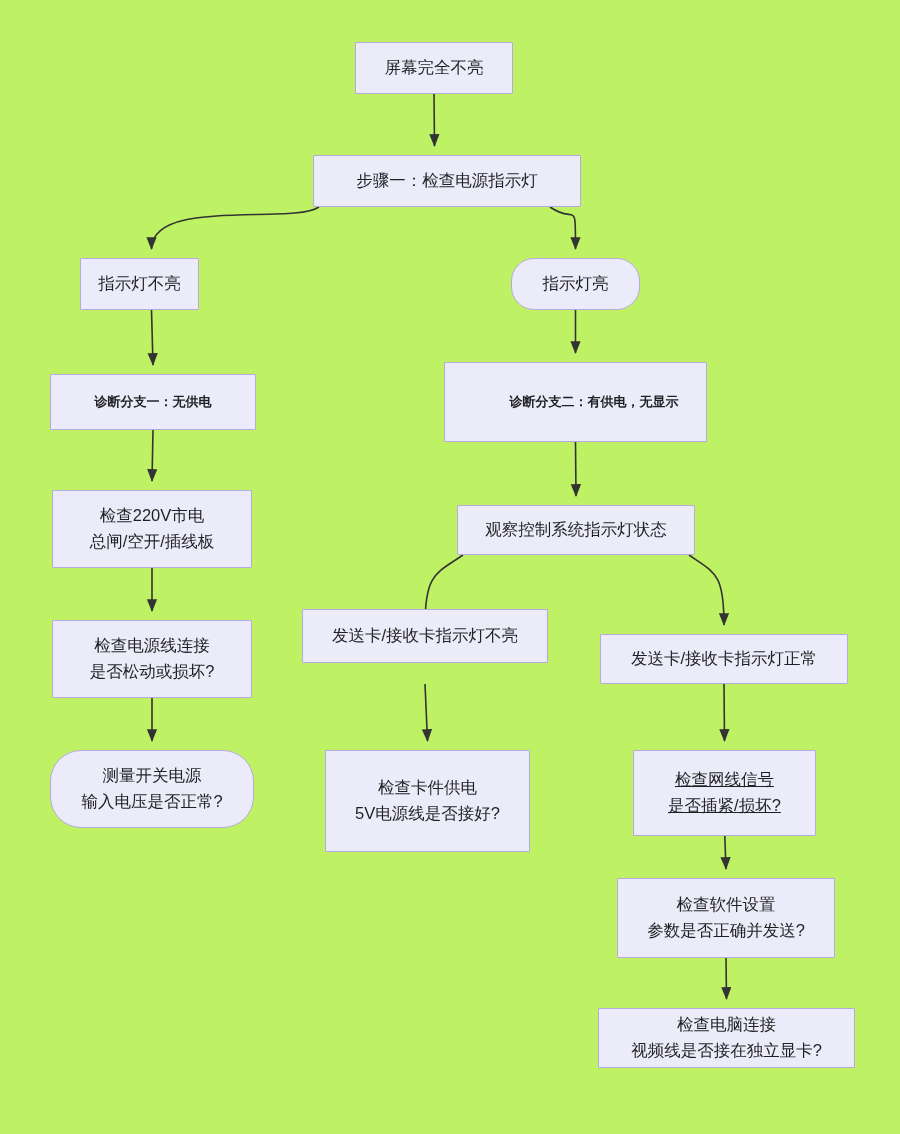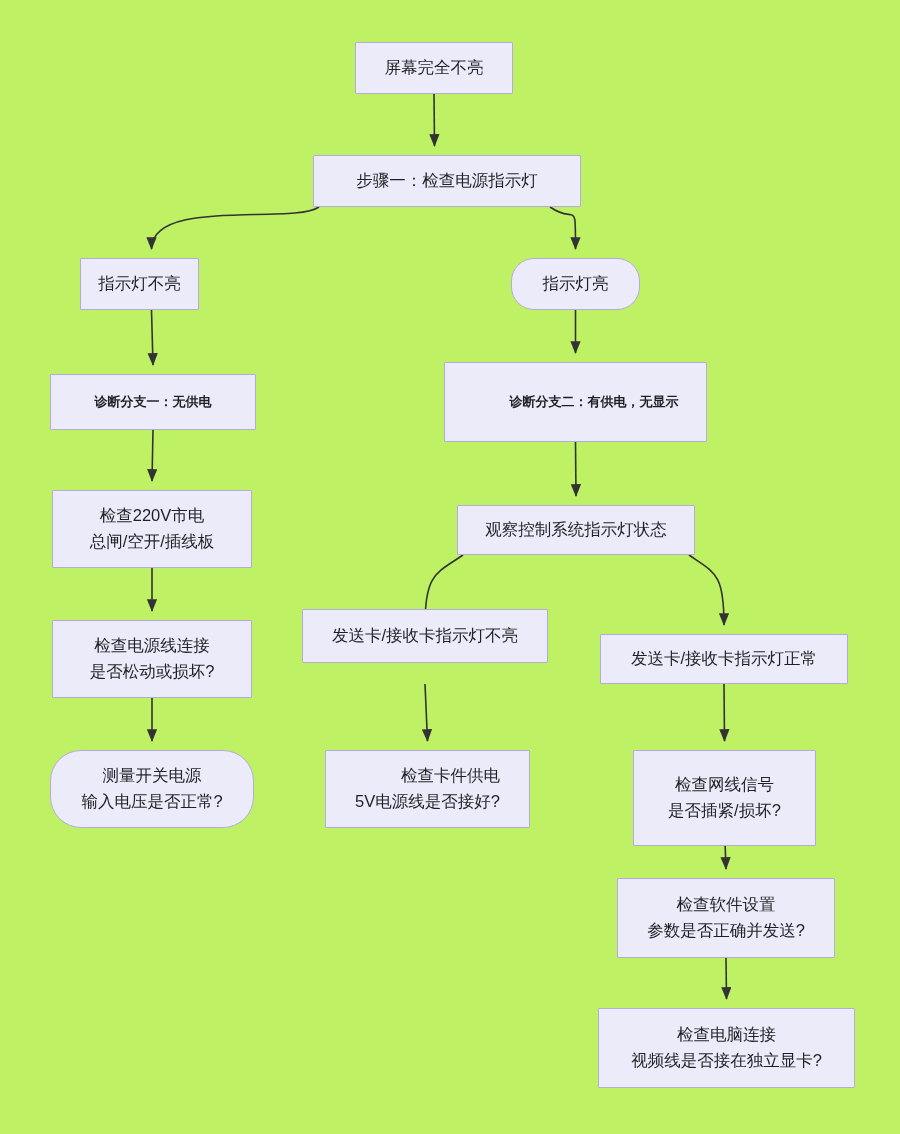--- a/index.html
+++ b/index.html
@@ -83,22 +83,22 @@
       <div class="node bold" style="left: 444px; top: 362px; width: 263px; height: 80px; padding-left: 47px;">诊断分支二：有供电，无显示</div>
       <div class="node" style="left: 52px; top: 490px; width: 200px; height: 78px;">检查220V市电
 总闸/空开/插线板</div>
       <div class="node" style="left: 457px; top: 505px; width: 238px; height: 50px;">观察控制系统指示灯状态</div>
       <div class="node" style="left: 52px; top: 620px; width: 200px; height: 78px;">检查电源线连接
 是否松动或损坏?</div>
       <div class="node" style="left: 302px; top: 609px; width: 246px; height: 54px;">发送卡/接收卡指示灯不亮</div>
       <div class="node" style="left: 600px; top: 634px; width: 248px; height: 50px;">发送卡/接收卡指示灯正常</div>
       <div class="node" style="left: 50px; top: 750px; width: 204px; height: 78px; border-radius: 31px;">测量开关电源
 输入电压是否正常?</div>
-      <div class="node" style="left: 325px; top: 750px; width: 205px; height: 78px; text-align: right;">检查卡件供电
+      <div class="node" style="left: 325px; top: 750px; width: 205px; height: 102px;">检查卡件供电
 5V电源线是否接好?</div>
-      <div class="node" style="left: 633px; top: 750px; width: 183px; height: 96px;">检查网线信号
+      <div class="node" style="left: 633px; top: 750px; width: 183px; height: 86px; text-decoration: underline;">检查网线信号
 是否插紧/损坏?</div>
       <div class="node" style="left: 617px; top: 878px; width: 218px; height: 80px;">检查软件设置
 参数是否正确并发送?</div>
-      <div class="node" style="left: 598px; top: 1008px; width: 257px; height: 80px;">检查电脑连接
+      <div class="node" style="left: 598px; top: 1008px; width: 257px; height: 60px;">检查电脑连接
 视频线是否接在独立显卡?</div>
     </div>
 </div>
 
 </body></html>

